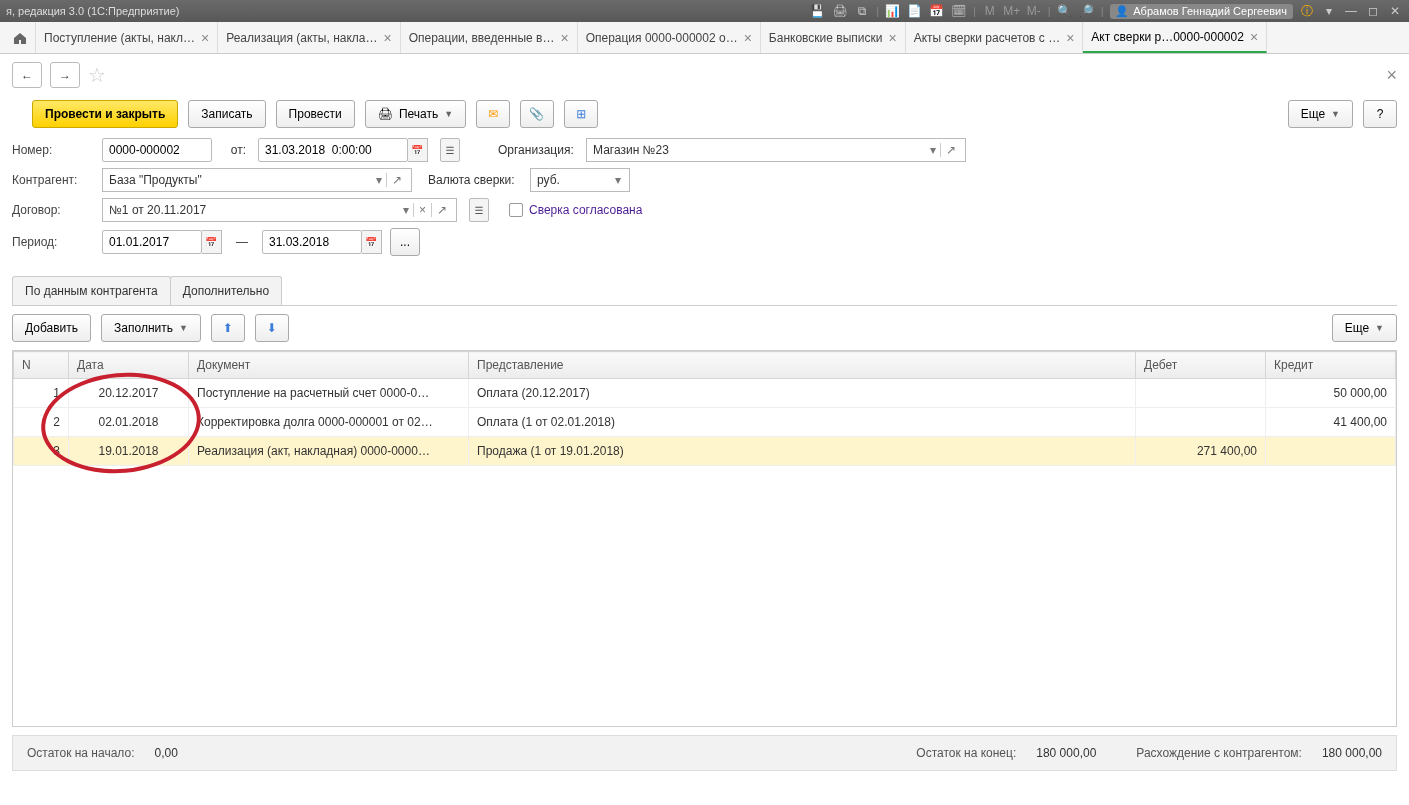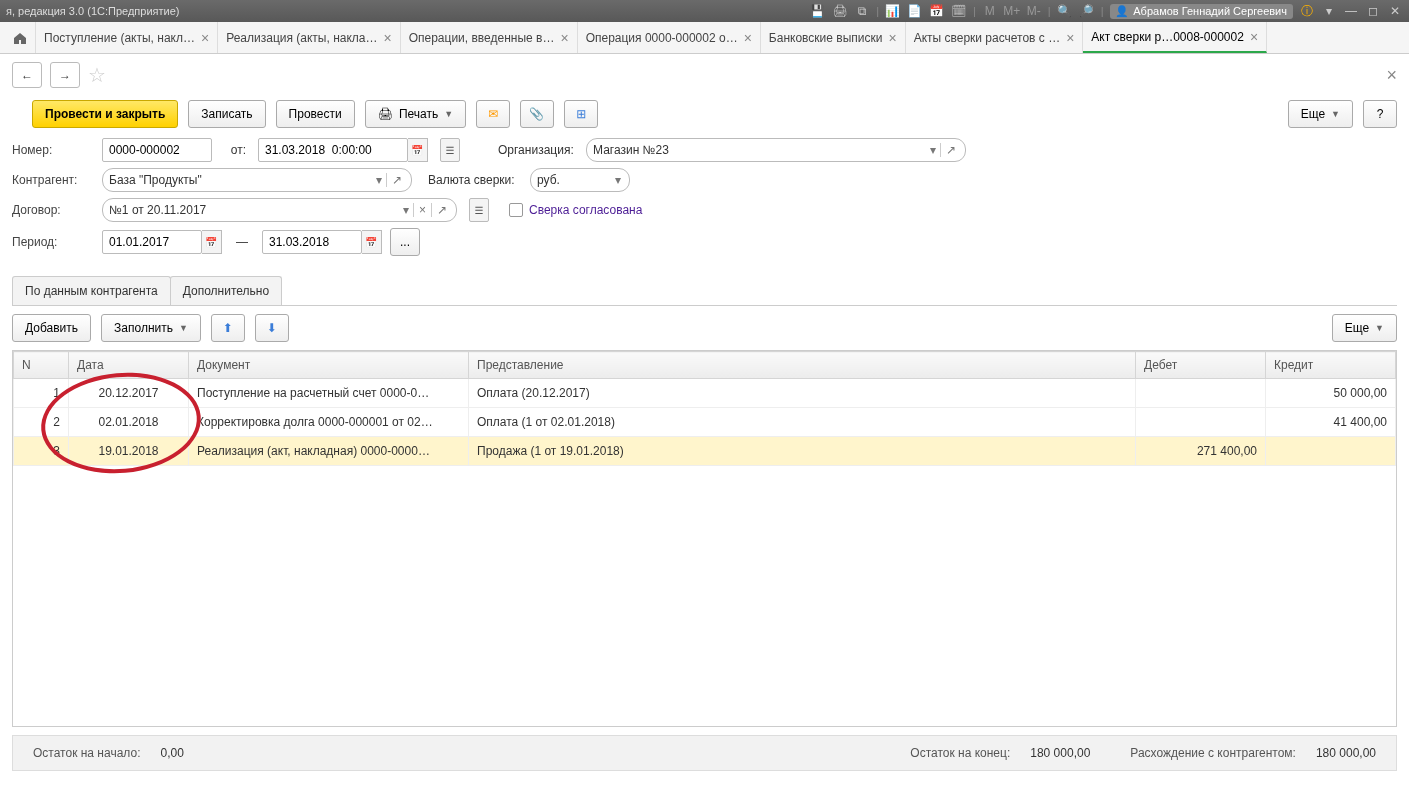--- a/index.html
+++ b/index.html
@@ -30,21 +30,21 @@
 .btn .caret { font-size:9px; color:#666;}
 .toolbar-spacer { flex:1;}
 
 .form-area { padding:0 12px 8px;}
 .form-row { display:flex; align-items:center; gap:8px; margin-bottom:6px;}
 .label { width:82px; color:#444; font-size:12px; }
 .input { height:24px; border:1px solid #bbb; border-radius:2px; padding:0 6px; font-size:12px; background:#fff;}
 .input.date { width:150px;}
 .fld-wrap { display:flex; align-items:center;}
 .fld-btn { width:20px; height:24px; border:1px solid #bbb; border-left:none; background:#f4f4f4; display:flex; align-items:center; justify-content:center; cursor:pointer; font-size:10px; color:#555;}
-.sel { height:24px; border:1px solid #bbb; border-radius:11px; display:flex; align-items:center; padding:0 4px 0 6px; background:#fff;}
+.sel { height:24px; border:1px solid #bbb; border-radius:0; display:flex; align-items:center; padding:0 4px 0 6px; background:#fff;}
 .sel .caret2 { margin-left:auto; padding:0 4px; color:#777; cursor:pointer;}
 .sel .ext { border-left:1px solid #ccc; padding:0 5px; color:#777; cursor:pointer;}
 .checkbox { display:flex; align-items:center; gap:6px; color:#4c1d95;}
 .cb { width:14px; height:14px; border:1px solid #999; border-radius:2px;}
 
 .inner-tabs { display:flex; border-bottom:1px solid #ccc; margin:6px 12px 0;}
 .inner-tab { padding:7px 12px; border:1px solid #ccc; border-bottom:none; margin-right:-1px; background:#f3f3f3; cursor:pointer; font-size:12px; border-radius:3px 3px 0 0;}
 .inner-tab.active { background:#fff; position:relative; top:1px; border-bottom:1px solid #fff;}
 
 .table-toolbar { display:flex; align-items:flex-end; gap:10px; padding:8px 12px;}
@@ -60,21 +60,21 @@
 .col-date { width:120px; text-align:center;}
 .col-doc { width:280px;}
 .col-rep { width:auto;}
 .col-deb { width:130px; text-align:right;}
 .col-cred { width:130px; text-align:right;}
 .num { text-align:right;}
 .table-body-space { height:260px; background:#fff; }
 
 .red-circle { position:absolute; border:4px solid #c8202f; border-radius:50%; width:160px; height:100px; left:28px; top:22px; pointer-events:none; transform:rotate(-5deg);}
 
-.footer-bar { margin:8px 12px 10px; background:#f2f2f2; border:1px solid #ddd; height:36px; display:flex; align-items:center; padding:0 20px; font-size:12px; color:#555;}
+.footer-bar { margin:8px 12px 10px; background:#f2f2f2; border:1px solid #ddd; height:36px; display:flex; align-items:center; padding:0 14px; font-size:12px; color:#555;}
 .footer-bar .fval { margin-left:20px; margin-right:40px; color:#333;}
 .footer-bar .spacer { flex:1;}
 svg { display:block;}
 </style>
 </head>
 <body>
 
 <div class="app-titlebar">
   <div class="left">
     <span>я, редакция 3.0  (1С:Предприятие)</span>
@@ -133,21 +133,21 @@
       </div>
       <div class="tab">
         <span>Банковские выписки</span>
         <span class="close">×</span>
       </div>
       <div class="tab">
         <span>Акты сверки расчетов с …</span>
         <span class="close">×</span>
       </div>
       <div class="tab active">
-        <span>Акт сверки р…0008-000002</span>
+        <span>Акт сверки р…0000-000002</span>
         <span class="close">×</span>
       </div>
     </div>
 </div>
 
 <div class="header-row">
   <div class="nav-btn">←</div>
   <div class="nav-btn">→</div>
   <span class="star">☆</span>
   <span class="close-page">×</span>

